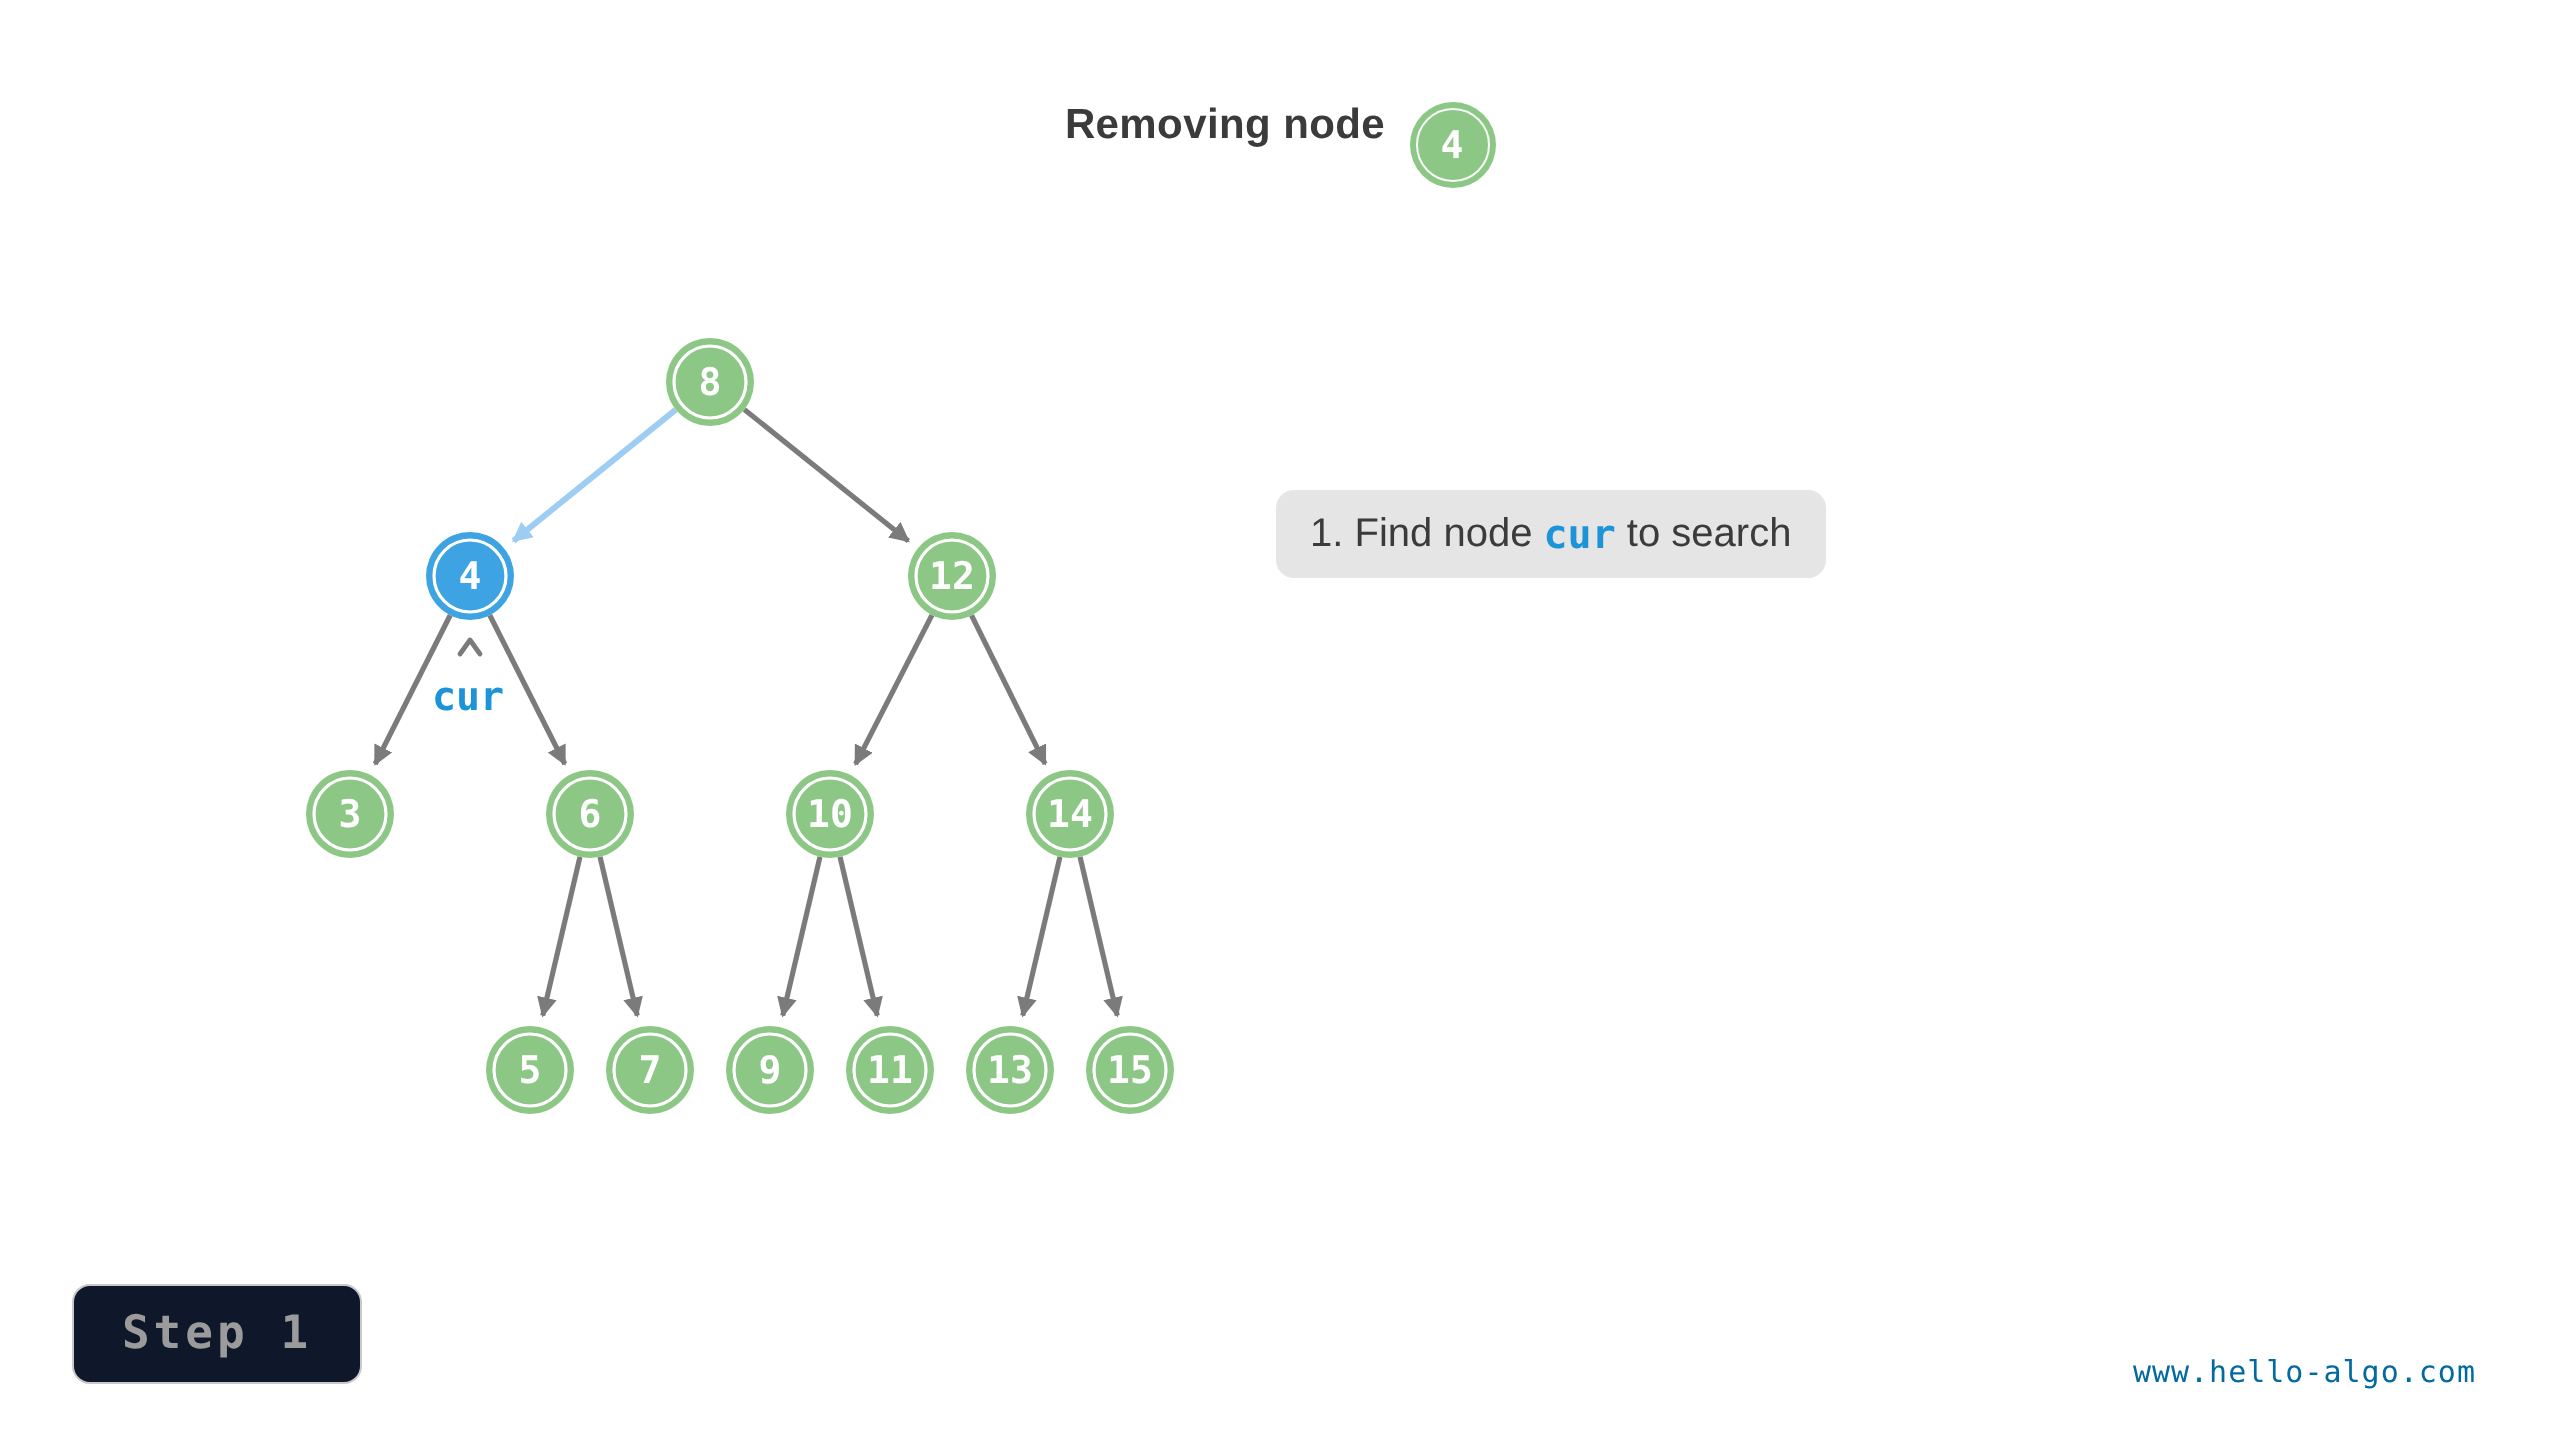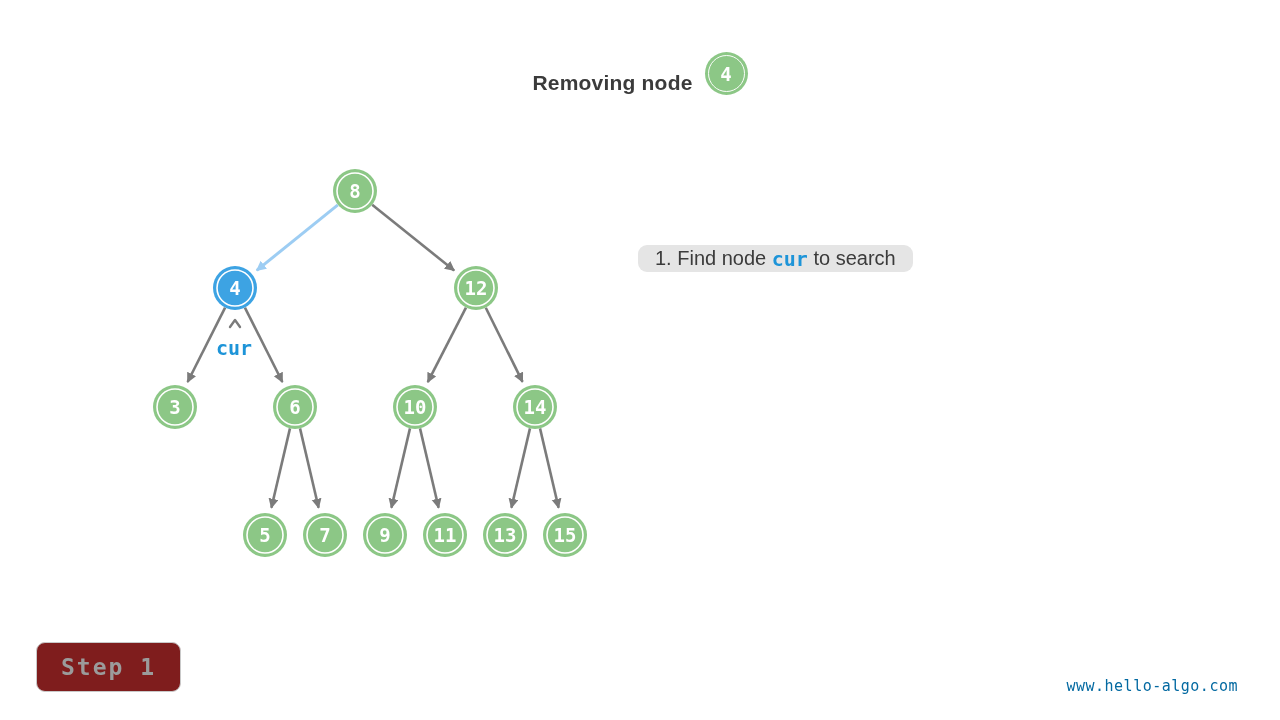--- a/index.html
+++ b/index.html
@@ -13,21 +13,21 @@
   }
 
   
   .title {
     position: absolute;
     top: 51px;
     left: 0;
     right: 0;
     height: 44px;
     display: flex;
-    align-items: flex-end;
+    align-items: flex-start;
     justify-content: center;
     gap: 12px;
     font-size: 21px;
     font-weight: bold;
     color: #3b3b3b;
     letter-spacing: 0.2px;
   }
   .title-node {
     position: relative;
     width: 43px;
@@ -67,21 +67,21 @@
     font-family: "DejaVu Sans Mono", monospace;
     font-weight: bold;
     font-size: 20px;
   }
 
   
   .annotation {
     position: absolute;
     left: 638px;
     top: 245px;
-    height: 27px;
+    height: 44px;
     display: flex;
     align-items: center;
     padding: 0 17px;
     background: #e5e5e5;
     border-radius: 9px;
     font-size: 20px;
     color: #3b3b3b;
     white-space: pre;
   }
   .annotation .cur-word {
@@ -91,21 +91,21 @@
   }
 
   
   .step-badge {
     position: absolute;
     left: 36px;
     top: 642px;
     width: 145px;
     height: 50px;
     box-sizing: border-box;
-    background: #7f1d1d;
+    background: #0f172a;
     border: 1.5px solid #c9c9c9;
     border-radius: 9px;
     display: flex;
     align-items: center;
     justify-content: center;
     font-family: "DejaVu Sans Mono", monospace;
     font-weight: bold;
     font-size: 23px;
     letter-spacing: 2px;
     color: #9b9b9b;

